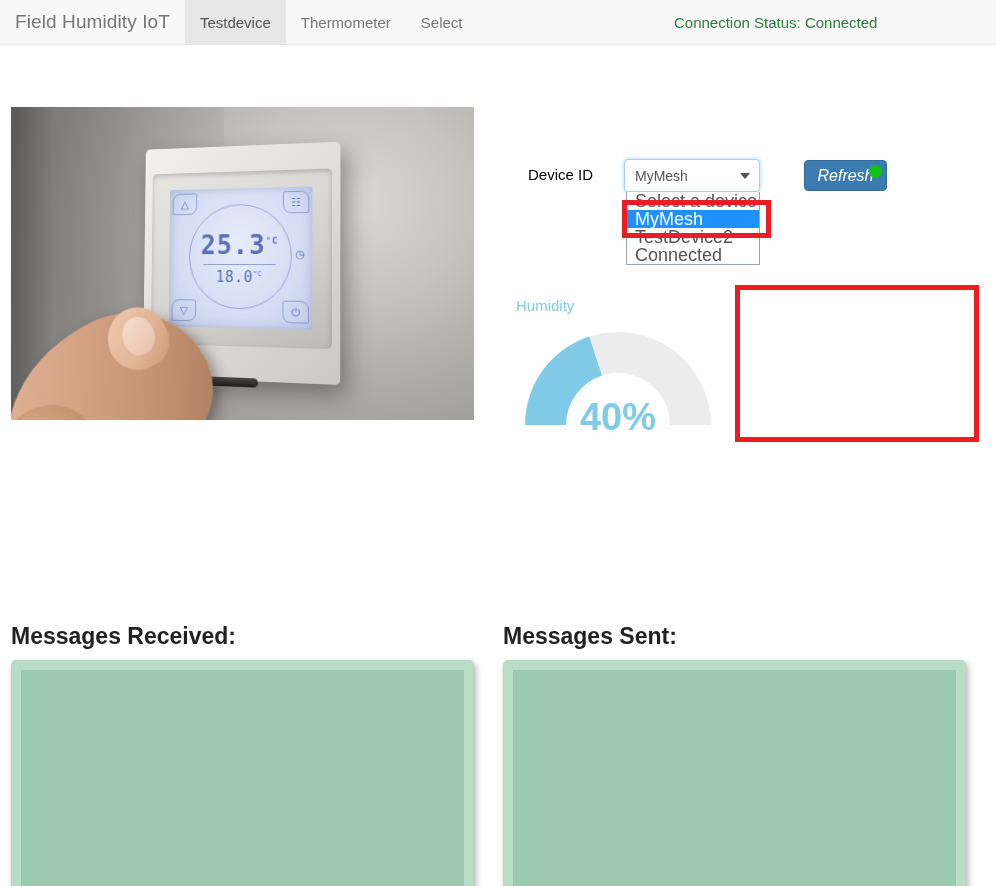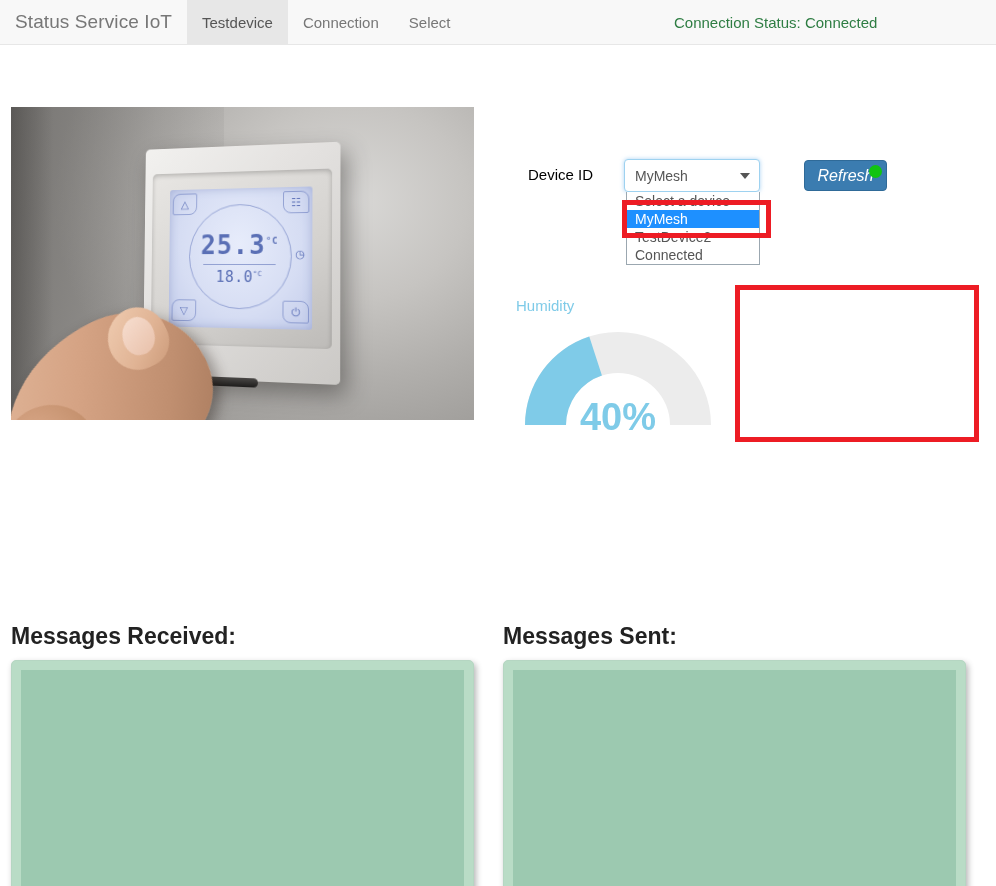--- a/index.html
+++ b/index.html
@@ -192,21 +192,21 @@
     border-left: 5px solid transparent;
     border-right: 5px solid transparent;
     border-top: 6px solid #555;
   }
   .select-list {
     position: absolute; left: 626px; top: 147px;
     width: 134px;
     background: #fff;
     border: 1px solid #9ba7b0;
     border-top: none;
-    font-size: 14px;
+    font-size: 18px;
     z-index: 5;
   }
   .opt { height: 18px; line-height: 18px; padding: 0 8px; color: #555; cursor: pointer; white-space: nowrap; }
   .opt.sel { background: #1e90ff; color: #fff; font-weight: normal; }
 
   .refresh-btn {
     position: absolute; left: 804px; top: 115px;
     width: 83px; height: 31px;
     background: #3b7cb0;
     border: 1px solid #2f6a98;
@@ -266,24 +266,24 @@
     font-family: "Liberation Sans", sans-serif;
     font-size: 13px; color: #2e4a3c;
   }
   #textarea-received { left: 11px; top: 615px; width: 463px; height: 241px; }
   #textarea-sent { left: 503px; top: 615px; width: 463px; height: 241px; }
 </style>
 </head>
 <body>
 
 <div class="navbar">
-  <div class="brand">Status Service IoT</div>
+  <div class="brand">Field Humidity IoT</div>
   <div class="nav-tabs">
     <div class="nav-item active">Testdevice</div>
-    <div class="nav-item">Connection</div>
+    <div class="nav-item">Thermometer</div>
     <div class="nav-item">Select</div>
   </div>
   <div class="conn-status" style="color: rgb(46, 125, 67);">Connection Status: Connected</div>
 </div>
 
 <div class="stage">
 
   <div class="photo-wrap">
     <div class="photo">
       <div class="wall"></div>

